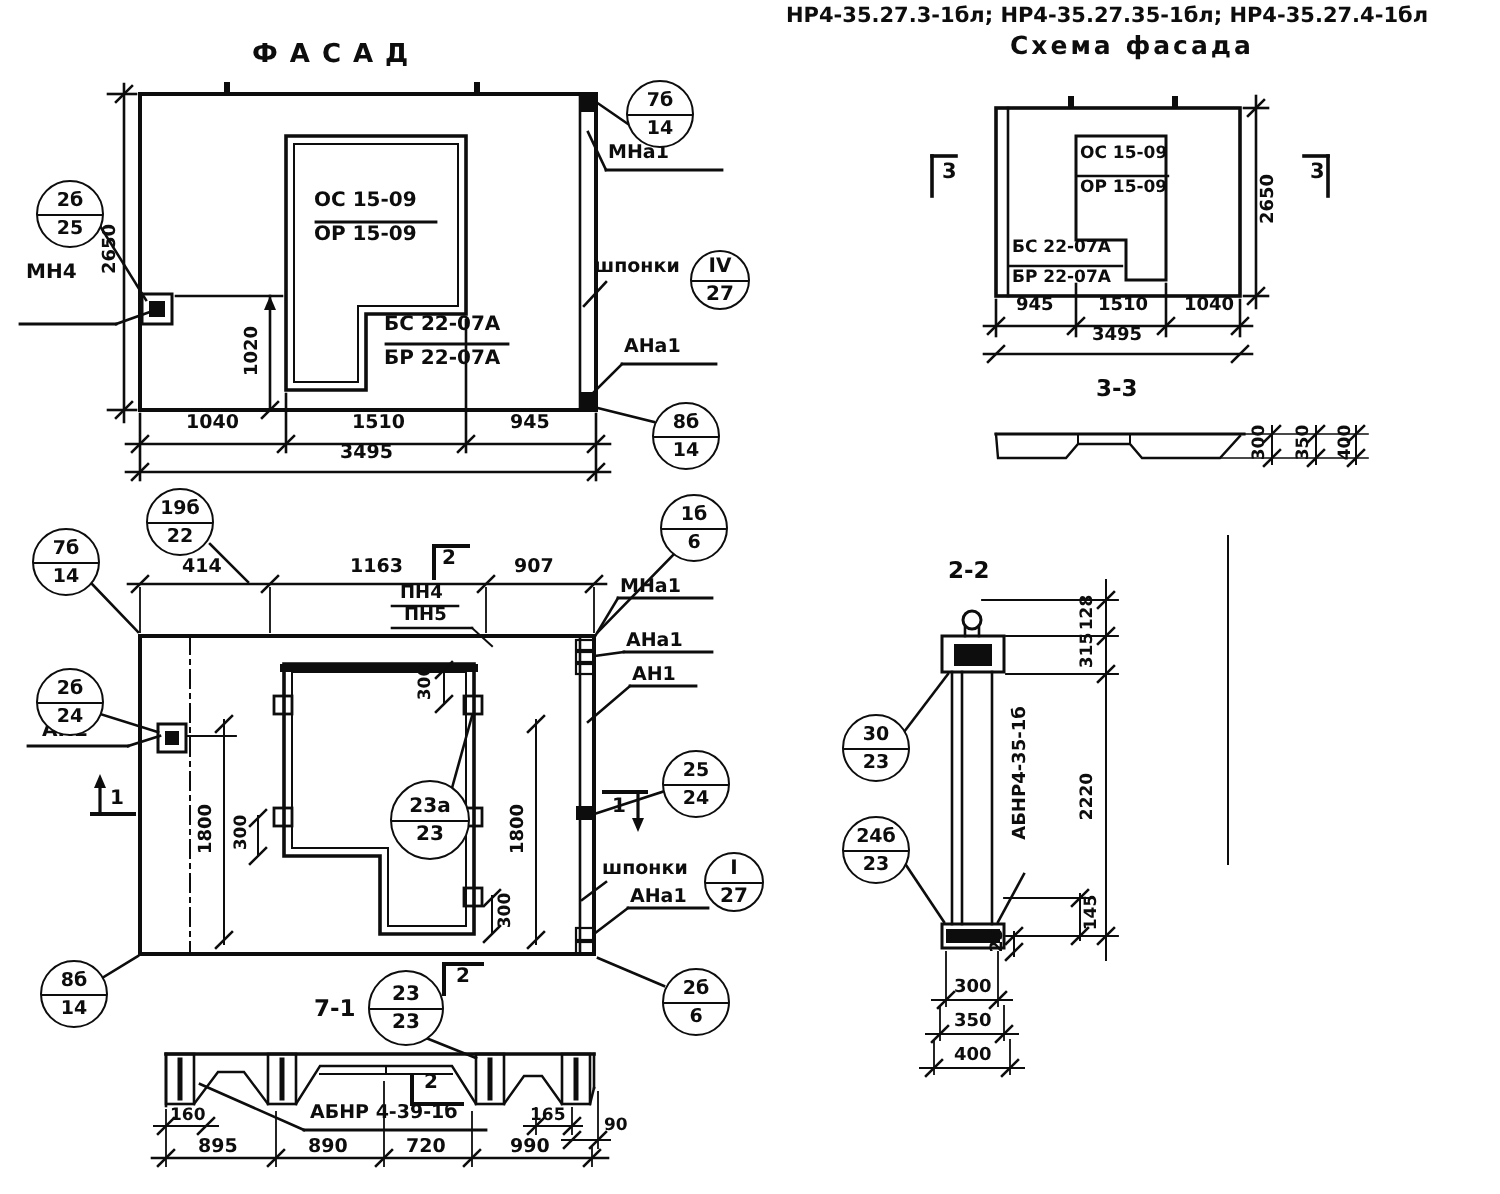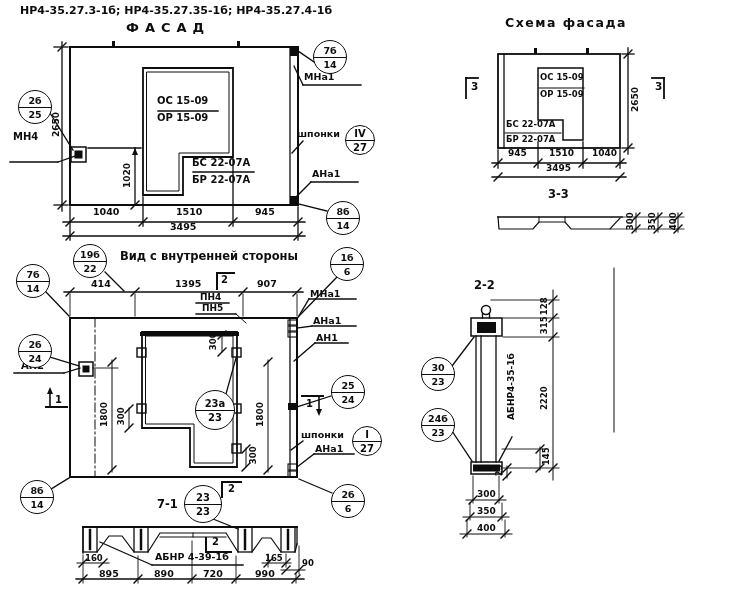--- a/index.html
+++ b/index.html
@@ -310,22 +310,22 @@
     <use href="#tk" x="470" y="517"></use>
         <use href="#tk" x="502" y="517"></use>
     <line x1="467" y1="520" x2="467" y2="537" stroke-width="0.9"></line>
     <line x1="505" y1="520" x2="505" y2="537" stroke-width="0.9"></line>
     <line x1="460" y1="534" x2="512" y2="534" stroke-width="1"></line>
     <use href="#tk" x="467" y="534"></use>
         <use href="#tk" x="505" y="534"></use>
   </g>
 </svg>
 
-<div class="t f11" style="left:20px;top:5px">НР4-35.27.3-1б; НР4-35.27.35-1б; НР4-35.27.4-1б</div>
 <div class="t f13 ls5" style="left:126px;top:21px">ФАСАД</div>
+<div class="t f105" style="left:393px;top:3px">НР4-35.27.3-1бл; НР4-35.27.35-1бл; НР4-35.27.4-1бл</div>
 <div class="t f12 ls1" style="left:505px;top:17px">Схема фасада</div>
 
 <div class="t f10" style="left:157px;top:96px">ОС 15-09</div>
 <div class="t f10" style="left:157px;top:113px">ОР 15-09</div>
 <div class="t f10" style="left:192px;top:158px">БС 22-07А</div>
 <div class="t f10" style="left:192px;top:175px">БР 22-07А</div>
 <div class="t f95" style="left:93px;top:207px">1040</div>
 <div class="t f95" style="left:176px;top:207px">1510</div>
 <div class="t f95" style="left:255px;top:207px">945</div>
 <div class="t f95" style="left:170px;top:222px">3495</div>
@@ -346,23 +346,22 @@
 </div>
 <div class="co sm" style="left:345px;top:125px">
   <span class="ct">IV</span>
   <span class="cb">27</span>
 </div>
 <div class="co" style="left:326px;top:201px">
   <span class="ct">8б</span>
   <span class="cb">14</span>
 </div>
 
-<div class="t f115" style="left:120px;top:251px">Вид с внутренней стороны</div>
 <div class="t f95" style="left:91px;top:279px">414</div>
-<div class="t f95" style="left:175px;top:279px">1395</div>
+<div class="t f95" style="left:175px;top:279px">1163</div>
 <div class="t f95" style="left:257px;top:279px">907</div>
 <div class="t f9" style="left:200px;top:293px">ПН4</div>
 <div class="t f9" style="left:202px;top:304px">ПН5</div>
 <div class="t f10" style="left:221px;top:275px">2</div>
 <div class="t f10" style="left:212px;top:537px">2</div>
 <div class="t f10" style="left:55px;top:395px">1</div>
 <div class="t f10" style="left:306px;top:399px">1</div>
 <div class="t f95" style="left:310px;top:289px">МНа1</div>
 <div class="t f95" style="left:313px;top:316px">АНа1</div>
 <div class="t f95" style="left:316px;top:333px">АН1</div>

